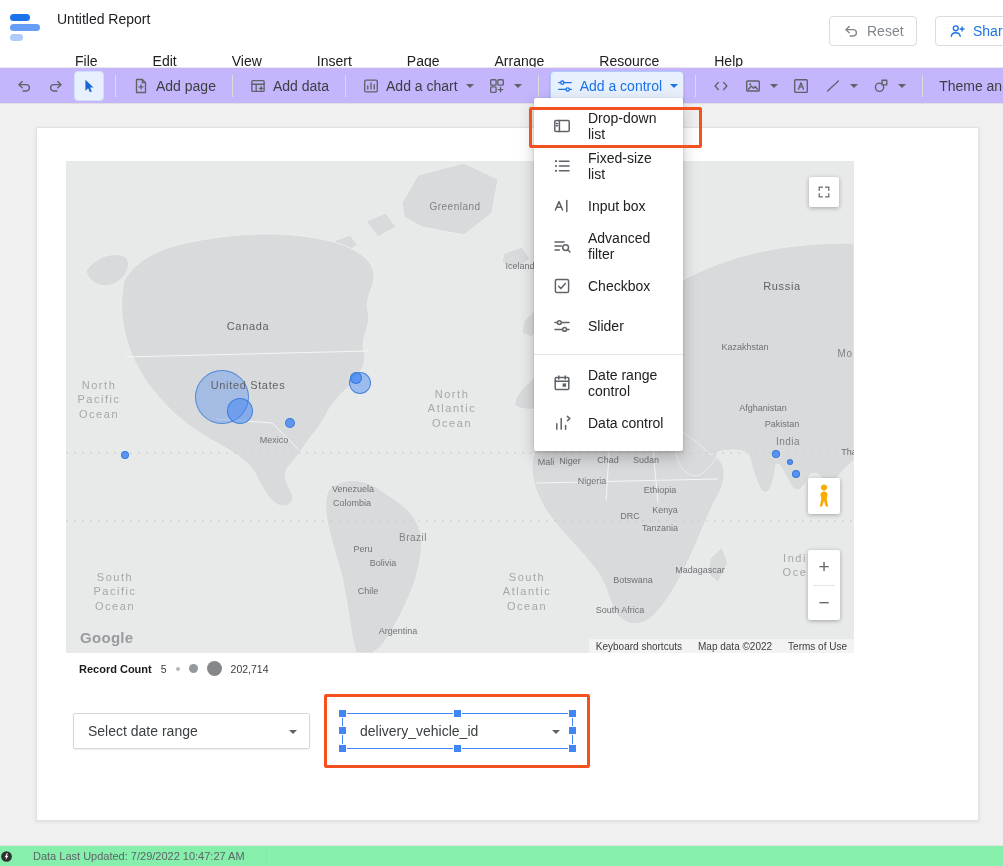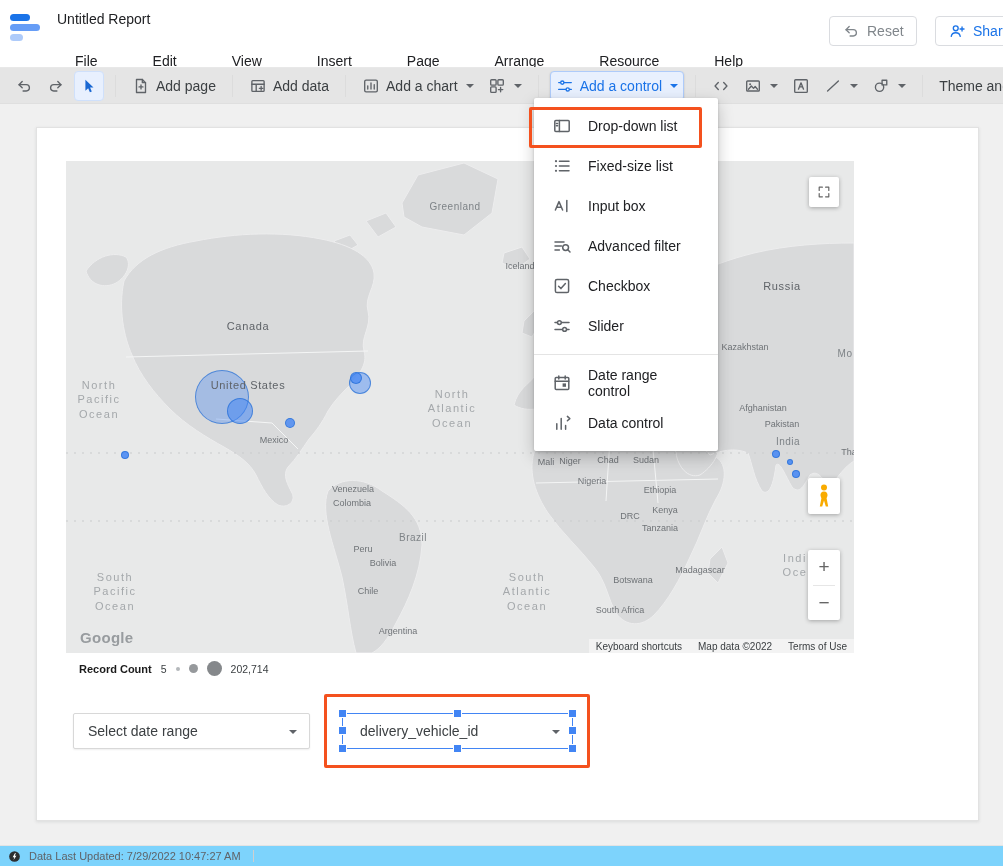--- a/index.html
+++ b/index.html
@@ -17,21 +17,21 @@
   .menu-bar{position:absolute;left:57px;top:41px;display:flex;gap:19px;font-size:14px;color:#202124;}
   .menu-bar span{cursor:pointer;}
   .hdr-btn{position:absolute;top:16px;height:30px;display:flex;align-items:center;gap:7px;border:1px solid #dadce0;border-radius:4px;padding:0 12px;font-size:14px;box-sizing:border-box;background:#fff;cursor:pointer;}
   .reset-btn{left:829px;color:#80868b;}
   .share-btn{left:935px;width:110px;color:#1a73e8;}
   .hicon{width:18px;height:18px;display:inline-block;}
   .reset-btn .hicon{color:#80868b;}
   .share-btn .hicon{color:#1a73e8;}
 
   
-  .toolbar{position:absolute;left:0;top:67px;width:100%;height:37px;background:#e5e5e5;border-top:1px solid #e8e8e8;border-bottom:1px solid #dfdfdf;display:flex;align-items:center;padding:0 8px;box-sizing:border-box;white-space:nowrap;overflow:hidden;}
+  .toolbar{position:absolute;left:0;top:67px;width:100%;height:37px;background:#c4b5fd;border-top:1px solid #e8e8e8;border-bottom:1px solid #dfdfdf;display:flex;align-items:center;padding:0 8px;box-sizing:border-box;white-space:nowrap;overflow:hidden;}
   .tb-btn{display:flex;align-items:center;gap:6px;padding:5px 5px;margin:0 2px;border-radius:4px;color:#3c4043;font-size:14px;cursor:pointer;flex:0 0 auto;}
   .ticon{width:18px;height:18px;color:#5f6368;display:inline-block;flex:0 0 18px;}
   .tb-sel{background:#e8f0fe;border:1px solid #cfe0fb;width:30px;height:30px;box-sizing:border-box;justify-content:center;padding:0;}
   .tb-sel .ticon{color:#1967d2;}
   .tb-open{background:#e8f0fe;border:1px solid #aecbfa;color:#1a73e8;box-shadow:0 1px 2px rgba(0,0,0,.18);}
   .tb-open .ticon,.tb-open .caret{color:#1a73e8;}
   .caret{width:0;height:0;border-left:4px solid transparent;border-right:4px solid transparent;border-top:4.5px solid currentColor;margin-left:2px;color:#5f6368;display:inline-block;}
   .tb-sep{width:1px;height:22px;background:#dcdcdc;margin:0 9px;flex:0 0 1px;}
   svg .s{fill:none;stroke:currentColor;stroke-width:1.5;stroke-linecap:round;stroke-linejoin:round;}
   svg .sw{fill:#fff;stroke:currentColor;stroke-width:1.5;}
@@ -73,32 +73,32 @@
   .ctrl{position:absolute;top:585px;height:36px;background:#fff;display:flex;align-items:center;box-sizing:border-box;font-size:14px;color:#3c4043;cursor:pointer;}
   .date-range{left:36px;width:237px;border:1px solid #d8d8d8;border-radius:2px;box-shadow:0 1px 2px rgba(0,0,0,.07);padding:0 14px;}
   .vehicle{left:305px;width:231px;border:1px solid #4285f4;padding:0 17px;}
   .ctrl .ctrl-caret{position:absolute;right:12px;top:16px;width:0;height:0;border-left:4px solid transparent;border-right:4px solid transparent;border-top:4.5px solid #5f6368;}
   .handle{position:absolute;width:7px;height:7px;background:#4285f4;box-shadow:0 0 0 1px #fff;}
   .h-nw{left:-4px;top:-4px;} .h-n{left:calc(50% - 4px);top:-4px;} .h-ne{right:-4px;top:-4px;}
   .h-w{left:-4px;top:calc(50% - 4px);} .h-e{right:-4px;top:calc(50% - 4px);}
   .h-sw{left:-4px;bottom:-4px;} .h-s{left:calc(50% - 4px);bottom:-4px;} .h-se{right:-4px;bottom:-4px;}
 
   
-  .menu-panel{position:absolute;left:534px;top:98px;width:184px;background:#fff;border-radius:2px;box-shadow:0 1px 3px rgba(0,0,0,.18),0 6px 16px rgba(0,0,0,.22);padding:8px 0;z-index:60;}
+  .menu-panel{position:absolute;left:534px;top:98px;width:149px;background:#fff;border-radius:2px;box-shadow:0 1px 3px rgba(0,0,0,.18),0 6px 16px rgba(0,0,0,.22);padding:8px 0;z-index:60;}
   .menu-item{height:40px;display:flex;align-items:center;gap:16px;padding:0 18px;font-size:14px;color:#202124;cursor:pointer;}
   .micon{width:20px;height:20px;color:#5f6368;flex:0 0 20px;}
   .menu-divider{height:1px;background:#e4e4e4;margin:8px 0;}
 
   
   .annotation{position:absolute;border:3px solid #f4511e;border-radius:2px;pointer-events:none;z-index:100;box-sizing:border-box;}
   #ann-menu{left:529px;top:107px;width:173px;height:41px;}
   #ann-control{left:324px;top:694px;width:266px;height:74px;}
 
   
-  .statusbar{position:absolute;left:0;bottom:0;width:100%;height:21px;background:#7dd3fc;border-top:1px solid #e3e3e3;display:flex;align-items:center;padding-left:8px;box-sizing:border-box;font-size:11px;color:#5f6368;gap:8px;}
+  .statusbar{position:absolute;left:0;bottom:0;width:100%;height:21px;background:#86efac;border-top:1px solid #e3e3e3;display:flex;align-items:center;box-sizing:border-box;font-size:11px;color:#5f6368;gap:20px;}
   .sb-icon{width:13px;height:13px;flex:0 0 13px;}
   .sb-sep{width:1px;height:12px;background:#cfcfcf;margin-left:4px;}
 </style>
 </head>
 <body>
 
 <div id="app">
 
   <div class="header">
     <div class="logo">

